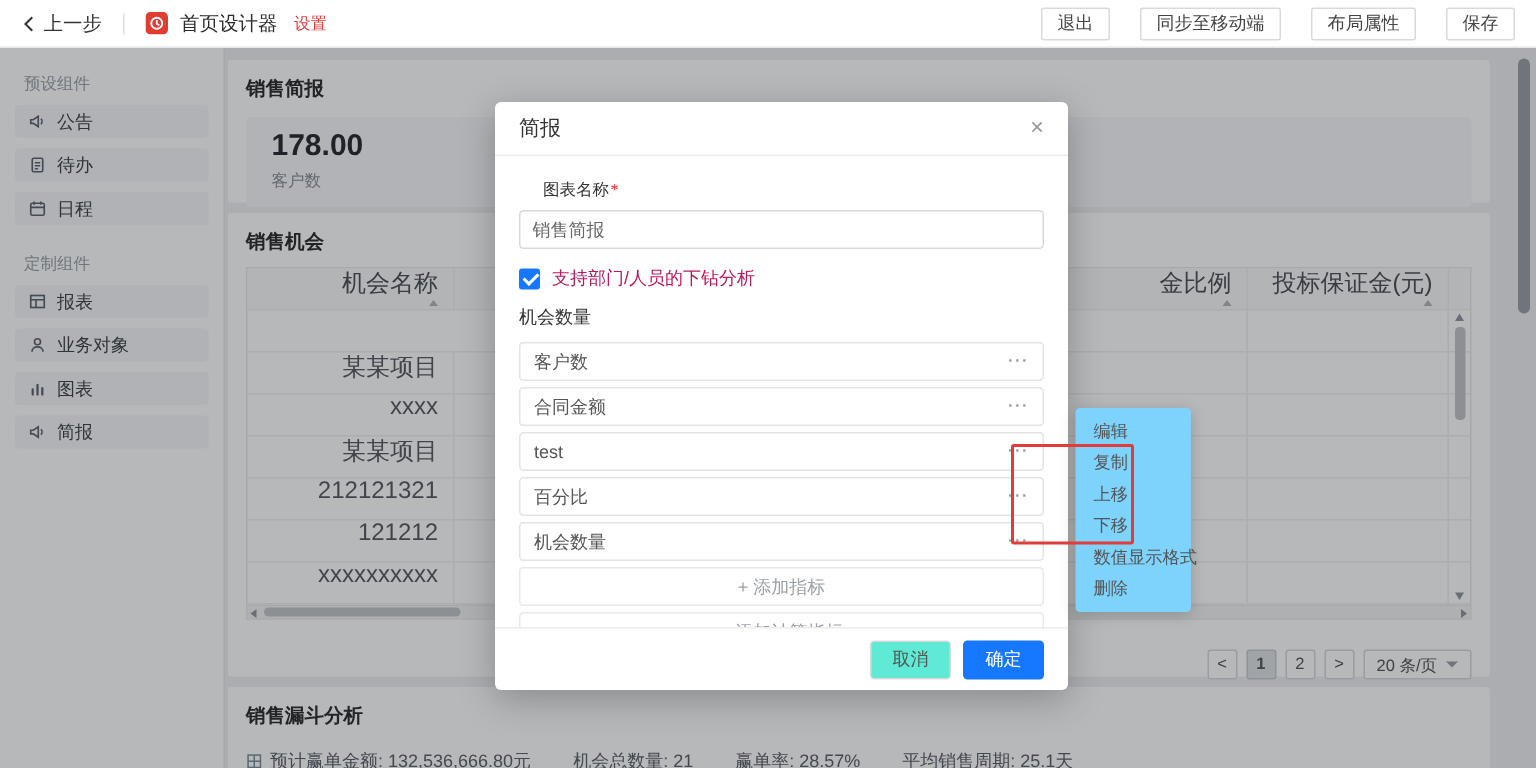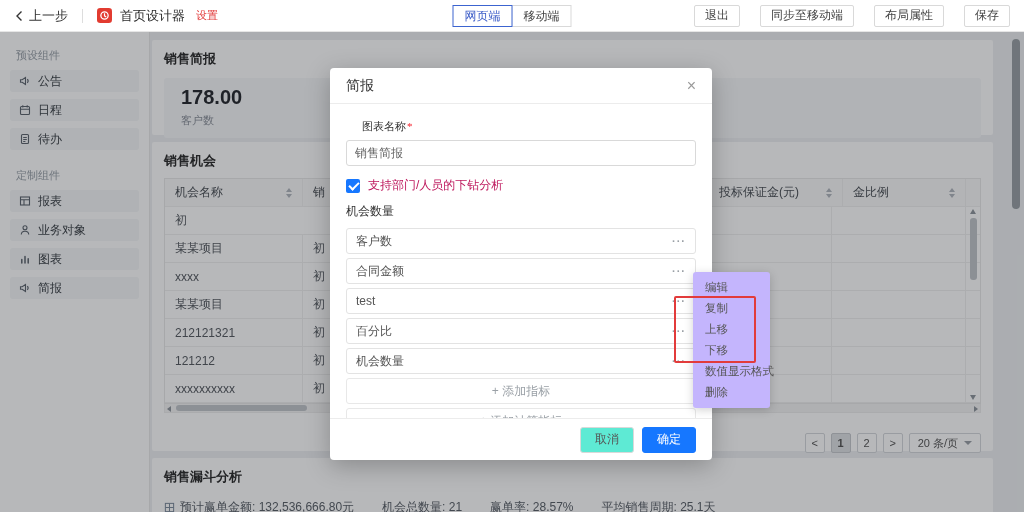--- a/index.html
+++ b/index.html
@@ -43,22 +43,22 @@
   .brief-stats { display:flex; gap:10px; margin-top:10px; }
   .stat-card { flex:1; background:#f7f8fa; border-radius:3px; padding:8px 17px 10px; }
   .stat-value { font-size:20px; font-weight:bold; color:#26292e; }
   .stat-label { font-size:11px; color:#8a9099; margin-top:4px; }
 
   
   .table { border:1px solid #e9e9e9; margin-top:8px; position:relative; }
   .t-row { display:flex; height:28px; border-bottom:1px solid #f0f0f0; align-items:stretch; }
   .t-row:last-child { border-bottom:none; }
   .t-head { background:#fafafa; }
-  .cell { padding:0 10px; font-size:12px; color:#565b61; display:flex; align-items:center;
-    border-right:1px solid #f0f0f0; overflow:hidden; white-space:nowrap; }
+  .cell { padding:0 10px; font-size:16px; color:#565b61; display:flex; align-items:flex-end;
+    border-right:1px solid #f0f0f0; overflow:hidden; white-space:nowrap;flex-direction:column; }
   .t-head .cell { color:#4a4f55; }
   .col-name { width:138px; } .col-stage { flex:1; } .col-ratio { width:123px; }
   .col-dep { width:134px; } .col-sliver { width:14px; border-right:none; padding:0; }
   .sort { display:inline-flex; flex-direction:column; gap:2px; margin-left:auto; cursor:pointer; }
   .sort i { display:block; width:0; height:0; }
   .sort .up { border-left:3px solid transparent; border-right:3px solid transparent; border-bottom:4px solid #b0b6bd; }
   .sort .dn { border-left:3px solid transparent; border-right:3px solid transparent; border-top:4px solid #b0b6bd; }
 
   .v-scroll { position:absolute; right:2px; top:30px; bottom:3px; width:9px; }
   .v-scroll .tri-up { position:absolute; top:0; left:1px; width:0; height:0;
@@ -123,21 +123,21 @@
     align-items:center; justify-content:center; margin-bottom:4px; font-size:12px;
     color:#9aa0a6; background:#fff; cursor:pointer; }
   .m-foot { height:42px; flex:none; border-top:1px solid #ececec; display:flex; align-items:center;
     justify-content:flex-end; gap:8px; padding:0 16px; }
   .btn { height:26px; padding:0 14px; border-radius:3px; font-size:12px; display:flex;
     align-items:center; cursor:pointer; }
   .btn.default { border:1px solid #d9d9d9; background:#5eead4; color:#555; }
   .btn.primary { background:#1677ff; border:1px solid #1677ff; color:#fff; }
 
   
-  .context-menu { position:absolute; left:693px; top:272px; width:77px; background:#c4b5fd;
+  .context-menu { position:absolute; left:717px; top:272px; width:77px; background:#7dd3fc;
     border-radius:3px; box-shadow:0 2px 10px rgba(0,0,0,0.18); z-index:110; padding:5px 0; }
   .menu-item { height:21px; display:flex; align-items:center; padding:0 12px;
     font-size:11.5px; color:#555; white-space:nowrap; cursor:pointer; }
   .red-box { position:absolute; left:674px; top:296px; width:82px; height:67px;
     border:2px solid #e23b3b; border-radius:2px; z-index:120; pointer-events:none; }
 </style>
 </head>
 <body>
 
 <div class="topbar">
@@ -154,24 +154,20 @@
     <span class="logo-icon">
       <svg width="15" height="15" viewBox="0 0 14 14">
           <rect width="14" height="14" rx="3" fill="#e23b30"></rect>
           <circle cx="7" cy="7" r="3.4" fill="none" stroke="#fff" stroke-width="1.2"></circle>
           <path d="M7 5v2.3l1.6 1" stroke="#fff" stroke-width="1.1" fill="none"></path>
         </svg>
     </span>
     <span class="app-title">首页设计器</span>
     <span class="settings-link">设置</span>
   </div>
-  <div class="tb-center">
-    <div class="view-tab active">网页端</div>
-    <div class="view-tab">移动端</div>
-  </div>
   <div class="tb-right">
     <div class="tb-btn">退出</div>
     <div class="tb-btn">同步至移动端</div>
     <div class="tb-btn">布局属性</div>
     <div class="tb-btn">保存</div>
   </div>
 </div>
 
 <div class="workspace">
 
@@ -183,34 +179,34 @@
           <svg width="12" height="12" viewBox="0 0 12 12" fill="none" stroke="#5c646d" stroke-width="1.1">
               <path d="M1.5 4.8v2.4h1.7l3.3 2.3V2.5L3.2 4.8z"></path>
               <path d="M8.3 4.2a2.6 2.6 0 0 1 0 3.6"></path>
             </svg>
         </span>
         <span>公告</span>
       </div>
       <div class="side-item">
         <span style="display:flex;">
           <svg width="12" height="12" viewBox="0 0 12 12" fill="none" stroke="#5c646d" stroke-width="1.1">
+              <rect x="2.5" y="1.5" width="7" height="9" rx="1"></rect>
+              <path d="M4.2 4.5h3.6M4.2 6.5h3.6M4.2 8.5h2.2"></path>
+            </svg>
+        </span>
+        <span>待办</span>
+      </div>
+      <div class="side-item">
+        <span style="display:flex;">
+          <svg width="12" height="12" viewBox="0 0 12 12" fill="none" stroke="#5c646d" stroke-width="1.1">
               <rect x="1.5" y="2.5" width="9" height="8" rx="1"></rect>
               <path d="M3.8 1.3v2.2M8.2 1.3v2.2M1.5 5.2h9"></path>
             </svg>
         </span>
         <span>日程</span>
-      </div>
-      <div class="side-item">
-        <span style="display:flex;">
-          <svg width="12" height="12" viewBox="0 0 12 12" fill="none" stroke="#5c646d" stroke-width="1.1">
-              <rect x="2.5" y="1.5" width="7" height="9" rx="1"></rect>
-              <path d="M4.2 4.5h3.6M4.2 6.5h3.6M4.2 8.5h2.2"></path>
-            </svg>
-        </span>
-        <span>待办</span>
       </div>
     </div>
     <div class="side-section">
       <div class="side-section-title">定制组件</div>
       <div class="side-item">
         <span style="display:flex;">
           <svg width="12" height="12" viewBox="0 0 12 12" fill="none" stroke="#5c646d" stroke-width="1.1">
               <rect x="1.5" y="2" width="9" height="8"></rect>
               <path d="M1.5 4.8h9M5 4.8v5.2"></path>
             </svg>
@@ -269,29 +265,29 @@
           <div class="cell col-name">
             <span>机会名称</span>
             <span class="sort">
                 <i class="up"></i>
                 <i class="dn"></i>
               </span>
           </div>
           <div class="cell col-stage">
             <span>销</span>
           </div>
-          <div class="cell col-dep">
-            <span>投标保证金(元)</span>
+          <div class="cell col-ratio">
+            <span>金比例</span>
             <span class="sort">
                 <i class="up"></i>
                 <i class="dn"></i>
               </span>
           </div>
-          <div class="cell col-ratio">
-            <span>金比例</span>
+          <div class="cell col-dep">
+            <span>投标保证金(元)</span>
             <span class="sort">
                 <i class="up"></i>
                 <i class="dn"></i>
               </span>
           </div>
           <div class="cell col-sliver"></div>
         </div>
 
         <div class="t-row">
           <div class="cell col-stage">初</div>

